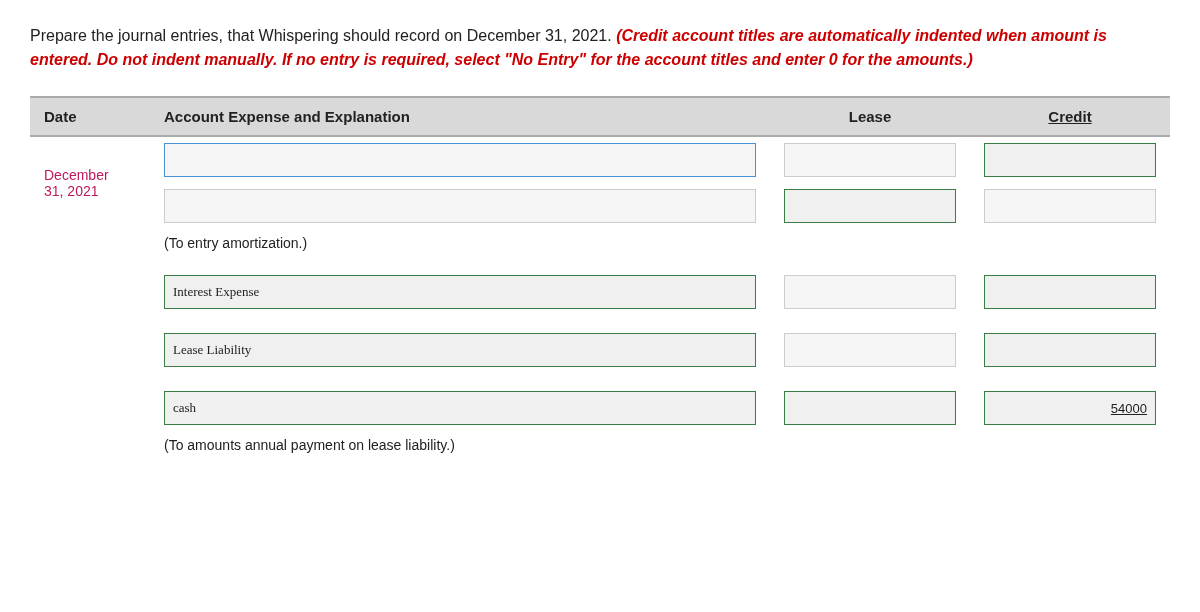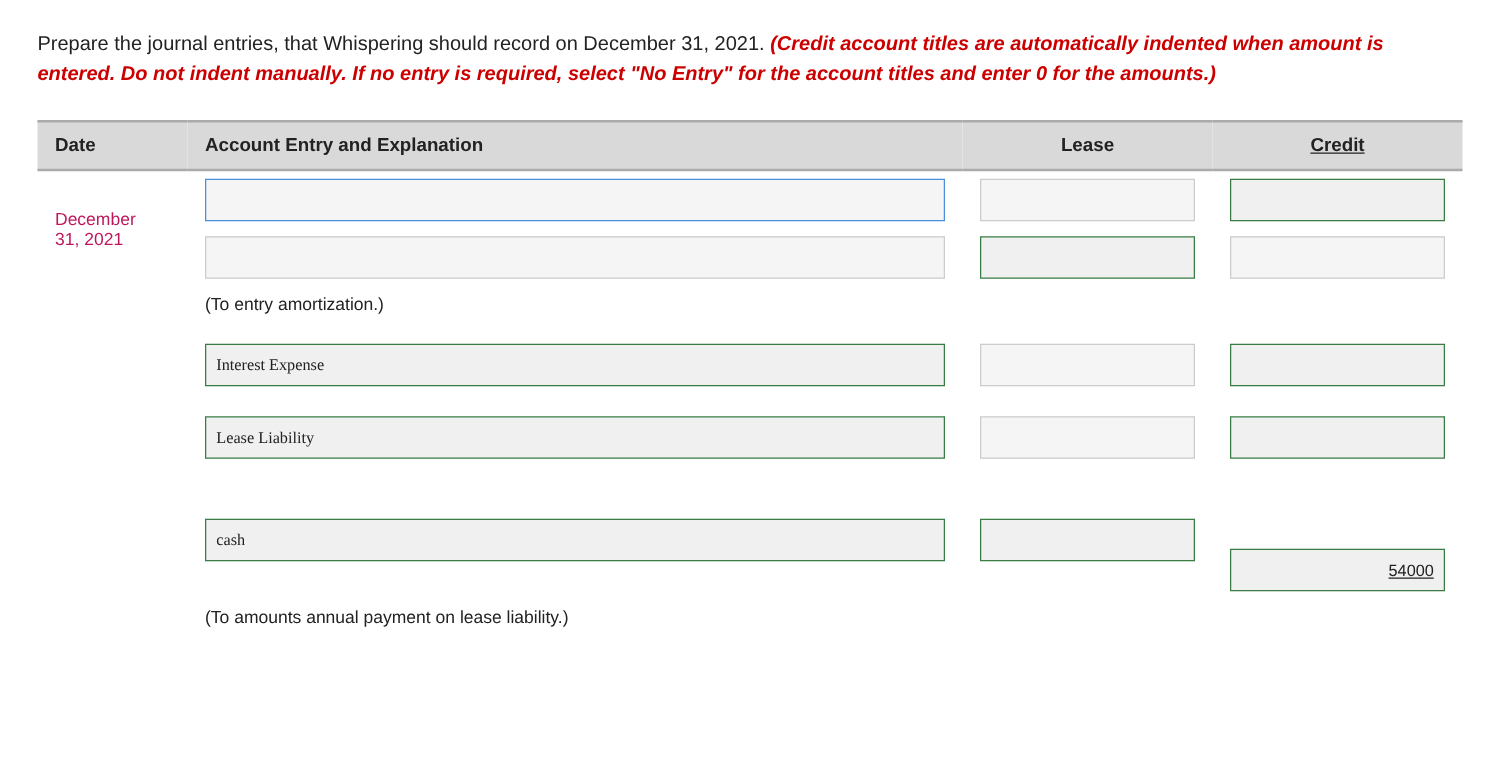--- a/index.html
+++ b/index.html
@@ -110,21 +110,20 @@
     .credit-value {
       display: flex;
       align-items: center;
       justify-content: flex-end;
       padding-right: 8px;
       height: 34px;
       font-size: 13px;
       background: #f0f0f0;
       border: 1.5px solid #3a7d44;
       width: 100%;
-      margin-top: 48px;
     }
 
     .date-cell {
       vertical-align: top;
       padding-top: 14px;
       font-size: 14px;
       color: #be185d;
     }
   </style>
 </head>
@@ -133,21 +132,21 @@
 <div class="instructions">
   <span class="normal">Prepare the journal entries, that Whispering should record on December 31, 2021.</span>
   <span> </span>
   <span class="bold-italic-red">(Credit account titles are automatically indented when amount is entered. Do not indent manually. If no entry is required, select "No Entry" for the account titles and enter 0 for the amounts.)</span>
 </div>
 
 <table class="journal-table">
   <thead>
     <tr>
       <th class="col-date">Date</th>
-      <th class="col-account">Account Entry and Explanation</th>
+      <th class="col-account">Account Expense and Explanation</th>
       <th class="col-debit center">Lease</th>
       <th class="col-credit center">Credit</th>
     </tr>
   </thead>
   <tbody>
 
     <tr>
       <td class="col-date date-cell" rowspan="2">December<br>31, 2021</td>
       <td class="col-account">
         <input type="text" class="field-blue" value="" style="">

